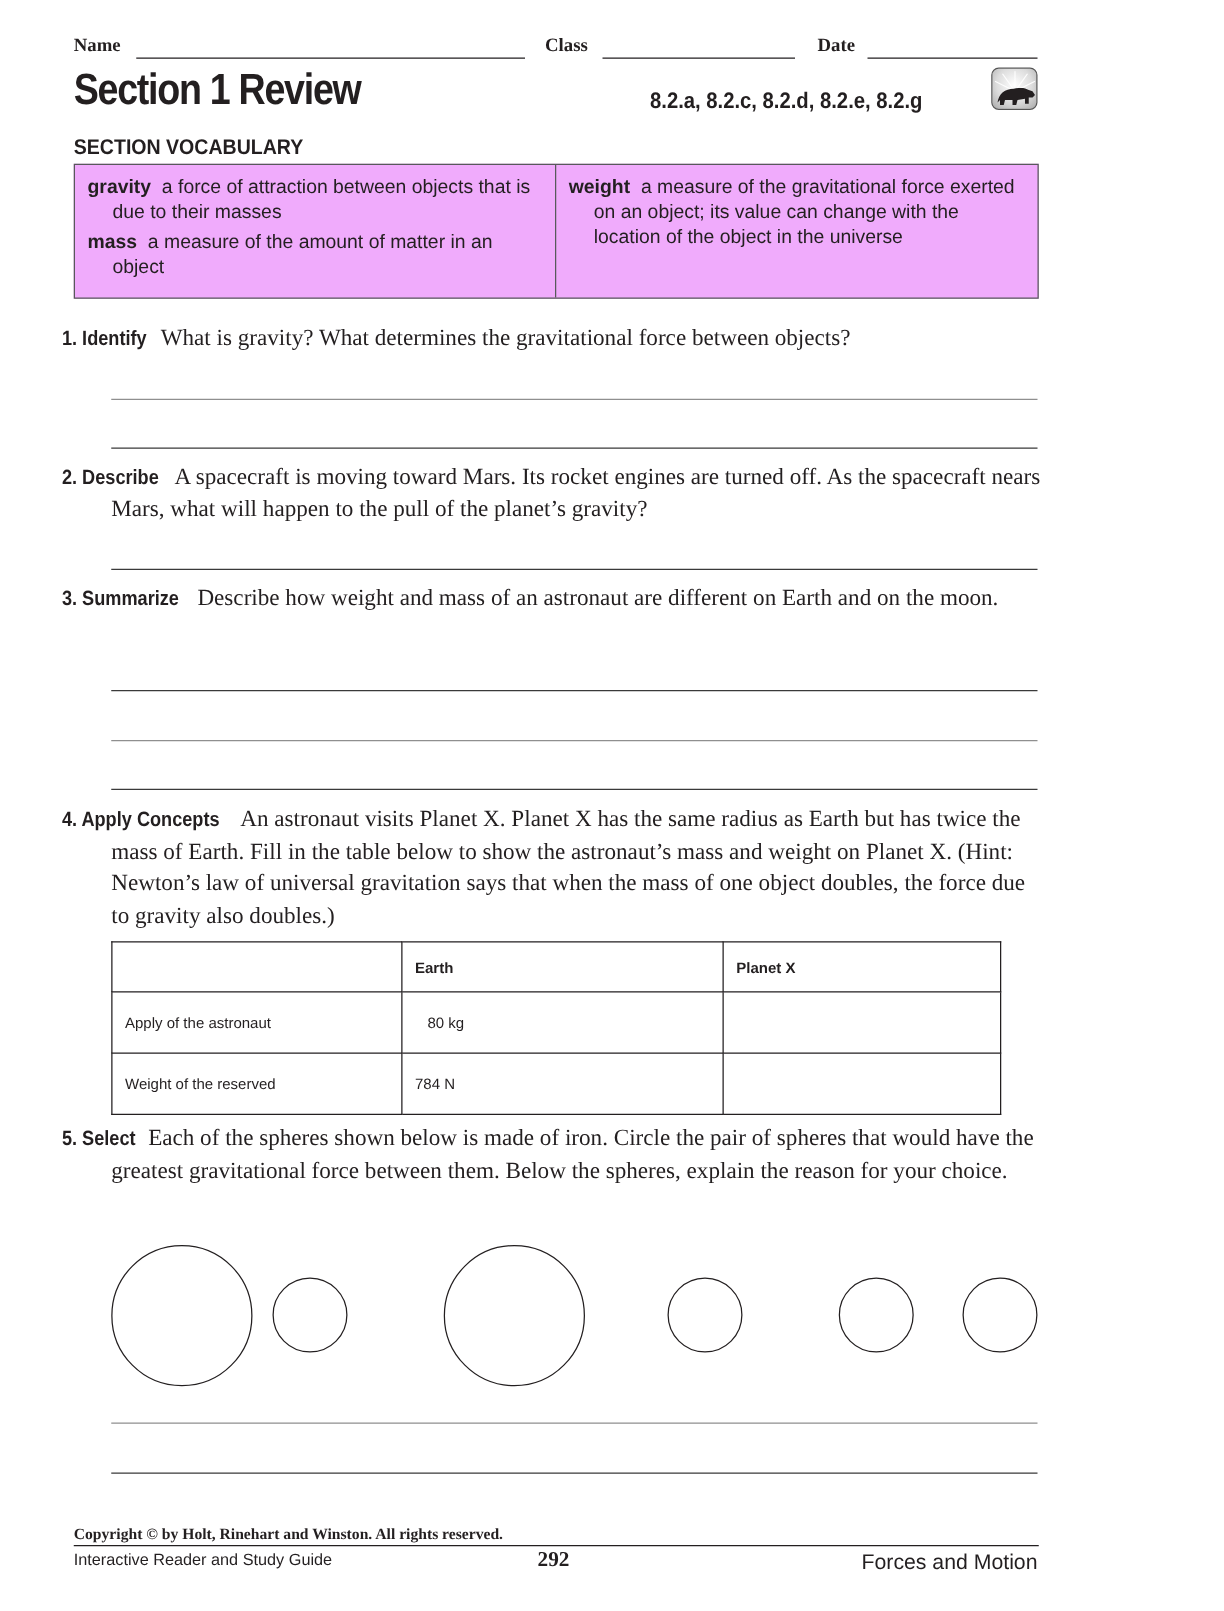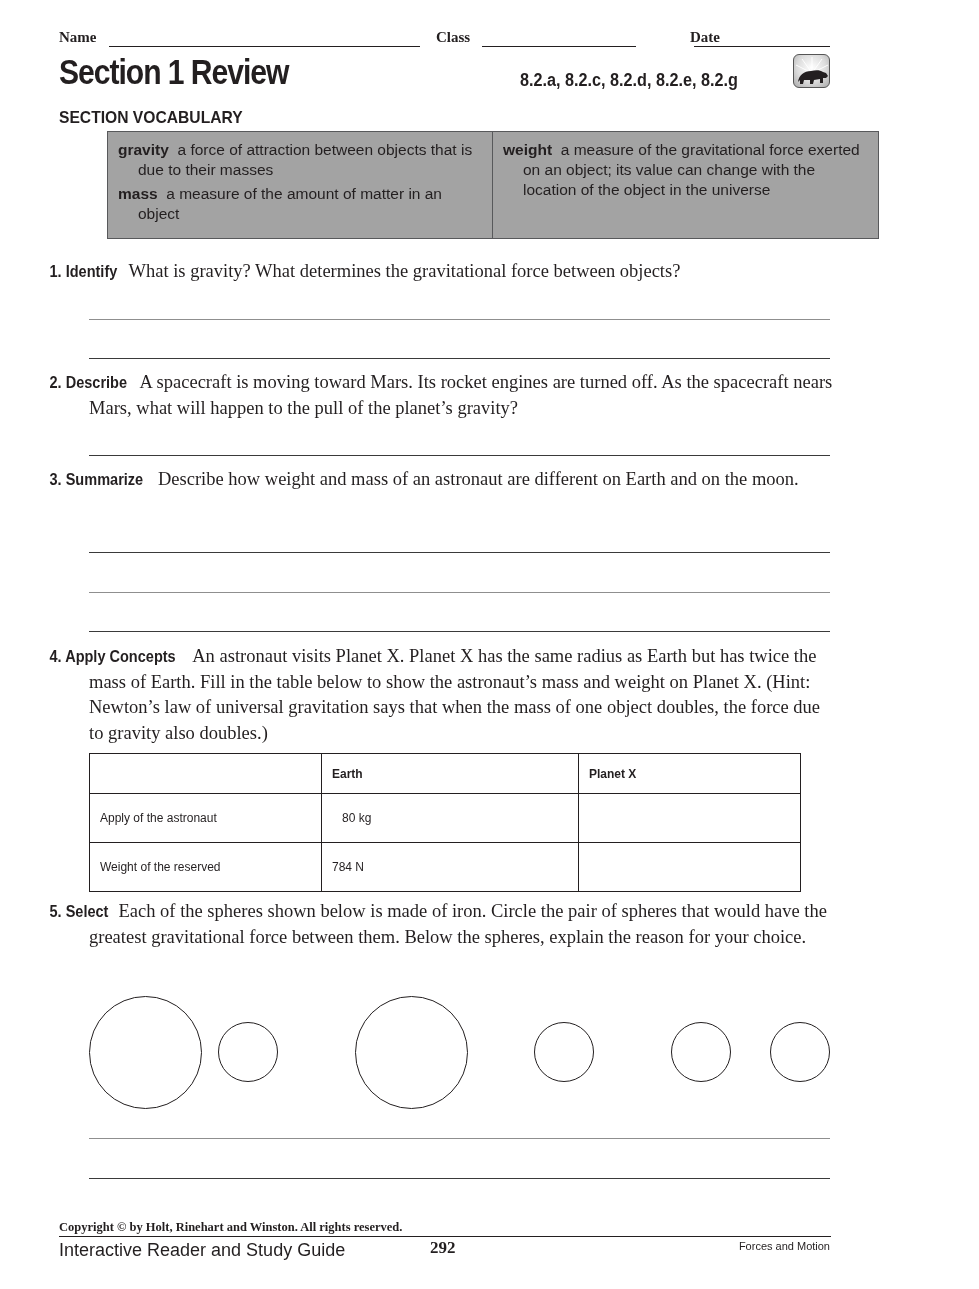--- a/index.html
+++ b/index.html
@@ -12,21 +12,21 @@
     
     .field-label { font-size: 15px; top: 29px; }
     .field-line { border-bottom: 1px solid #231f20; height: 1px; top: 46px; }
 
     .title { left: 59px; top: 52px; font-size: 35px; font-weight: bold; letter-spacing: -1.2px; transform: scaleX(0.86); transform-origin: left top; font-family: "Liberation Sans", sans-serif; }
     .standards { left: 520px; top: 70px; font-size: 18px; font-weight: bold; transform: scaleX(0.9); transform-origin: left top; font-family: "Liberation Sans", sans-serif; }
     .bear-icon { left: 793px; top: 54px; width: 37px; height: 34px; border: 1.5px solid #555; border-radius: 6px; background: radial-gradient(circle at 50% 40%, #ffffff 0%, #dcdcdc 55%, #a9a9a9 100%); overflow: hidden; }
 
     .vocab-heading { left: 59px; top: 108px; font-size: 17px; font-weight: bold; font-family: "Liberation Sans", sans-serif; transform: scaleX(0.92); transform-origin: left top; }
 
-    .vocab-box { left: 59px; top: 131px; width: 772px; height: 108px; background: #a3a3a3; border: 1px solid #58595b; display: flex; margin-left: 48px; }
+    .vocab-box { left: 59px; top: 131px; width: 772px; height: 108px; background: #f0abfc; border: 1px solid #58595b; display: flex; }
     .vocab-col { padding: 8px 10px; font-family: "Liberation Sans", sans-serif; font-size: 15.5px; line-height: 20px; }
     .vocab-col.left { width: 385px; border-right: 1px solid #58595b; }
     .vocab-col.right { flex: 1; }
     .vocab-entry { padding-left: 20px; text-indent: -20px; margin-bottom: 4px; }
     .term { font-weight: bold; }
 
     .q { left: 68px; width: 770px; font-size: 18.5px; line-height: 25.5px; }
     .q .num-label { font-family: "Liberation Sans", sans-serif; font-weight: bold; font-size: 16.5px; transform: scaleX(0.88); display: inline-block; transform-origin: left center; margin-right: -12px; }
     .q .body-text { font-family: "Liberation Serif", serif; }
     .q-indent { padding-left: 21px; text-indent: -21px; }
@@ -39,32 +39,32 @@
     .data-table tr.hrow { height: 40px; }
     .data-table tr.drow { height: 49px; }
     .data-table th { font-weight: bold; }
     .c1 { width: 232px; }
     .c2 { width: 257px; }
 
     .sphere { position: absolute; border: 1.5px solid #231f20; border-radius: 50%; background: transparent; }
 
     .copyright { left: 59px; top: 1220px; font-size: 12.5px; }
     .footer-rule { left: 59px; top: 1236px; width: 772px; height: 1px; background: #231f20; }
-    .footer-left { left: 59px; top: 1240px; font-size: 18px; font-family: "Liberation Sans", sans-serif; }
+    .footer-left { left: 59px; top: 1240px; font-size: 13px; font-family: "Liberation Sans", sans-serif; }
     .footer-page { left: 430px; top: 1238px; font-size: 17px; font-weight: bold; }
-    .footer-right { right: 149px; top: 1240px; font-size: 11px; font-family: "Liberation Sans", sans-serif; }
+    .footer-right { right: 149px; top: 1240px; font-size: 17px; font-family: "Liberation Sans", sans-serif; }
   </style>
 </head>
 <body>
 
 <div class="abs field-label serif" style="left:59px;">Name</div>
 <div class="abs field-line" style="left:109px; width:311px;"></div>
 <div class="abs field-label serif" style="left:436px;">Class</div>
 <div class="abs field-line" style="left:482px; width:154px;"></div>
-<div class="abs field-label serif" style="left:690px;">Date</div>
+<div class="abs field-label serif" style="left:654px;">Date</div>
 <div class="abs field-line" style="left:694px; width:136px;"></div>
 
 <div class="abs title">Section 1 Review</div>
 <div class="abs standards">8.2.a, 8.2.c, 8.2.d, 8.2.e, 8.2.g</div>
 <div class="abs bear-icon">
   <svg width="37" height="34" viewBox="0 0 37 34">
     <g stroke="#ffffff" stroke-width="1" opacity="0.9">
       <line x1="18" y1="18" x2="18" y2="2"></line>
         <line x1="18" y1="18" x2="8" y2="4"></line>
         <line x1="18" y1="18" x2="28" y2="4"></line>

